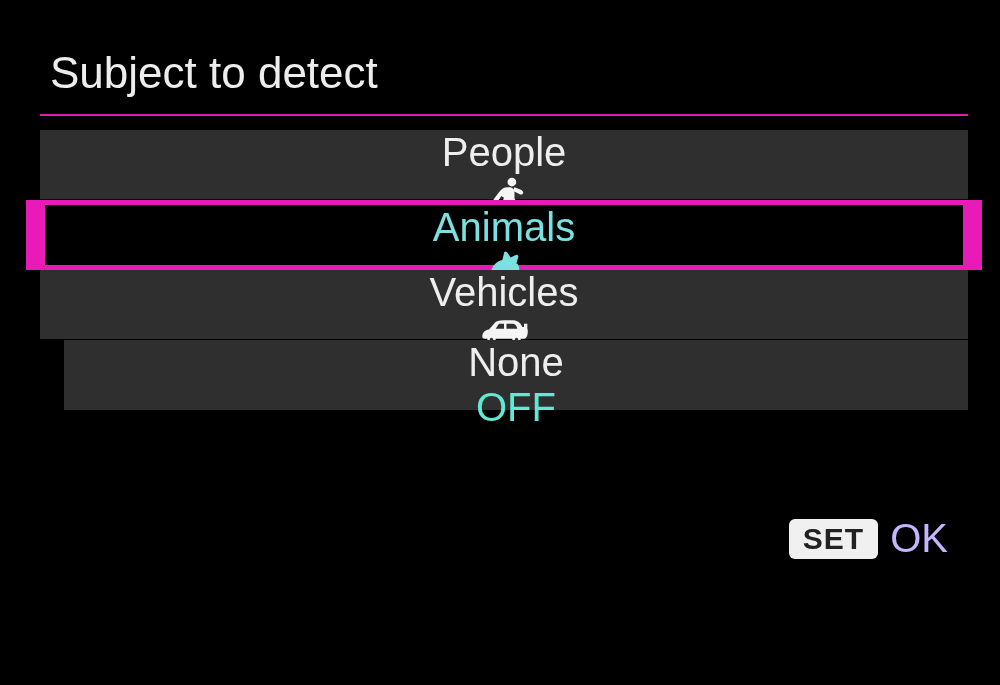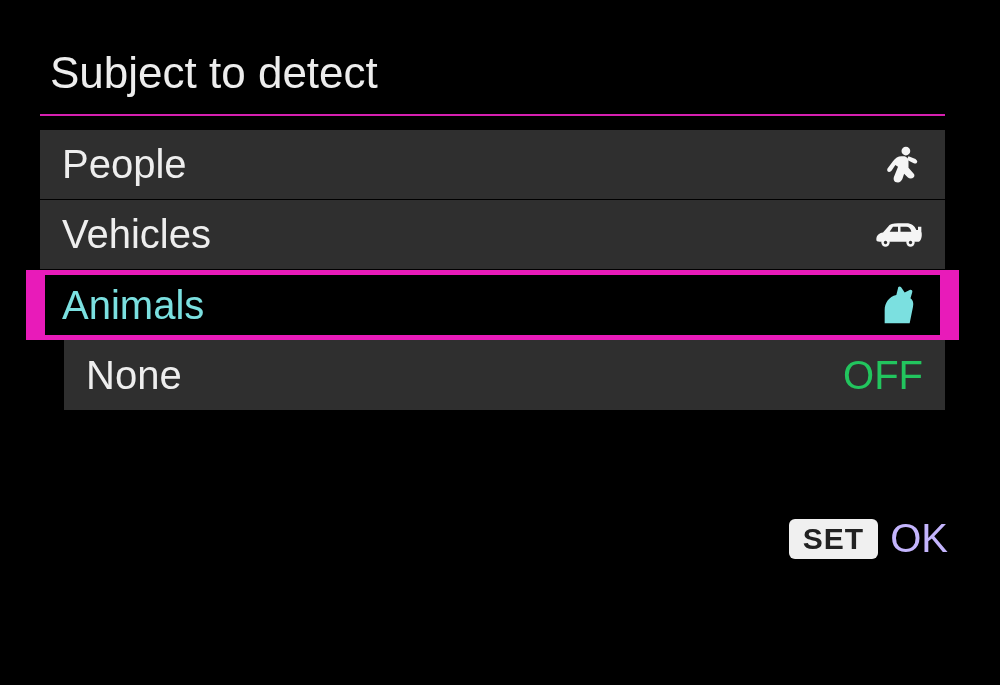--- a/index.html
+++ b/index.html
@@ -6,21 +6,21 @@
     html, body { width: 1000px; height: 685px; overflow: hidden; }
     body {
       background: #000;
       font-family: Arial, Helvetica, sans-serif;
       color: #fff;
       position: relative;
     }
     .screen {
       width: 1000px;
       height: 601px;
-      padding: 48px 55px 30px 40px;
+      padding: 48px 32px 30px 40px;
       position: relative;
     }
     .title {
       font-size: 44px;
       font-weight: 400;
       color: #ededed;
       padding: 0 10px 10px 10px;
     }
     .title-underline {
       height: 2px;
@@ -34,20 +34,21 @@
     }
     .option {
       height: 70px;
       background: #2f2f2f;
       display: flex;
       align-items: center;
       justify-content: space-between;
       padding: 0 22px 0 22px;
       border-bottom: 1px solid #000;
       position: relative;
+      flex-direction: column;
     }
     .option:last-child { border-bottom: none; margin-left: 24px; }
     .option .label {
       font-size: 40px;
       color: #eee;
     }
     .option .icon-slot {
       display: flex;
       align-items: center;
       justify-content: center;
@@ -68,21 +69,21 @@
       width: 14px;
       background: #e81bb9;
     }
     .option.selected::before { left: -19px; }
     .option.selected::after  { right: -19px; }
     .option.selected .label {
       color: #7be0e0;
     }
     .off-text {
       font-size: 40px;
-      color: #22c55e;
+      color: #5eead4;
       font-weight: 400;
     }
     .footer {
       position: absolute;
       bottom: 40px;
       right: 52px;
       display: flex;
       align-items: center;
       gap: 12px;
     }
@@ -117,48 +118,48 @@
         <svg viewBox="0 0 48 48" width="42" height="42">
           <g fill="#f5f5f5">
             <circle cx="33" cy="8" r="5"></circle>
             <path d="M28 14 C24 14 21 16 18 20 L12 28 C11 30 12 32 14 32 C15 32 16 31 17 30 L21 24 L24 26 L20 36 C18 40 19 44 24 44 L24 44 C26 44 28 42 29 40 L31 34 L35 38 C37 40 40 40 42 38 C43 37 43 35 42 34 L36 27 L36 20 C36 16 33 14 30 14 Z"></path>
             <path d="M34 18 L42 22 C44 23 46 22 46 20 C46 19 45 18 44 17 L36 14 Z"></path>
           </g>
         </svg>
       </span>
     </div>
 
+    <div class="option selected">
+      <span class="label">Animals</span>
+      <span class="icon-slot">
+        <svg viewBox="0 0 48 48" width="40" height="40">
+          <path fill="#7be0e0" d="M8 46 L8 30 C8 22 13 14 22 12 L24 4 C24 2 26 1 28 3 L32 9 L38 6 C40 5 42 7 41 9 L39 16 C42 18 43 22 42 26 L38 46 Z"></path>
+        </svg>
+      </span>
+    </div>
+
     <div class="option">
       <span class="label">Vehicles</span>
       <span class="icon-slot">
         <svg viewBox="0 0 60 36" width="52" height="34">
           <g fill="#f5f5f5">
             <path d="M4 24 C4 18 7 16 12 15 L18 8 C20 5 24 4 30 4 L40 4 C46 4 50 7 52 12 L54 12 L54 8 L58 8 L58 14 C59 16 59 24 55 26 L8 26 C5 26 4 25 4 24 Z"></path>
             <circle cx="15" cy="27" r="5"></circle>
             <circle cx="45" cy="27" r="5"></circle>
           </g>
           <g fill="#2f2f2f">
             <circle cx="15" cy="27" r="2"></circle>
             <circle cx="45" cy="27" r="2"></circle>
             <path d="M20 14 L24 8 L30 8 L30 14 Z"></path>
             <path d="M33 14 L33 8 L40 8 C43 8 45 10 46 14 Z"></path>
           </g>
         </svg>
       </span>
     </div>
 
-    <div class="option selected">
-      <span class="label">Animals</span>
-      <span class="icon-slot">
-        <svg viewBox="0 0 48 48" width="40" height="40">
-          <path fill="#7be0e0" d="M8 46 L8 30 C8 22 13 14 22 12 L24 4 C24 2 26 1 28 3 L32 9 L38 6 C40 5 42 7 41 9 L39 16 C42 18 43 22 42 26 L38 46 Z"></path>
-        </svg>
-      </span>
-    </div>
-
     <div class="option">
       <span class="label">None</span>
       <span class="off-text">OFF</span>
     </div>
 
   </div>
 
   <div class="footer">
     <span class="set-badge">SET</span>
     <span class="ok-text">OK</span>

